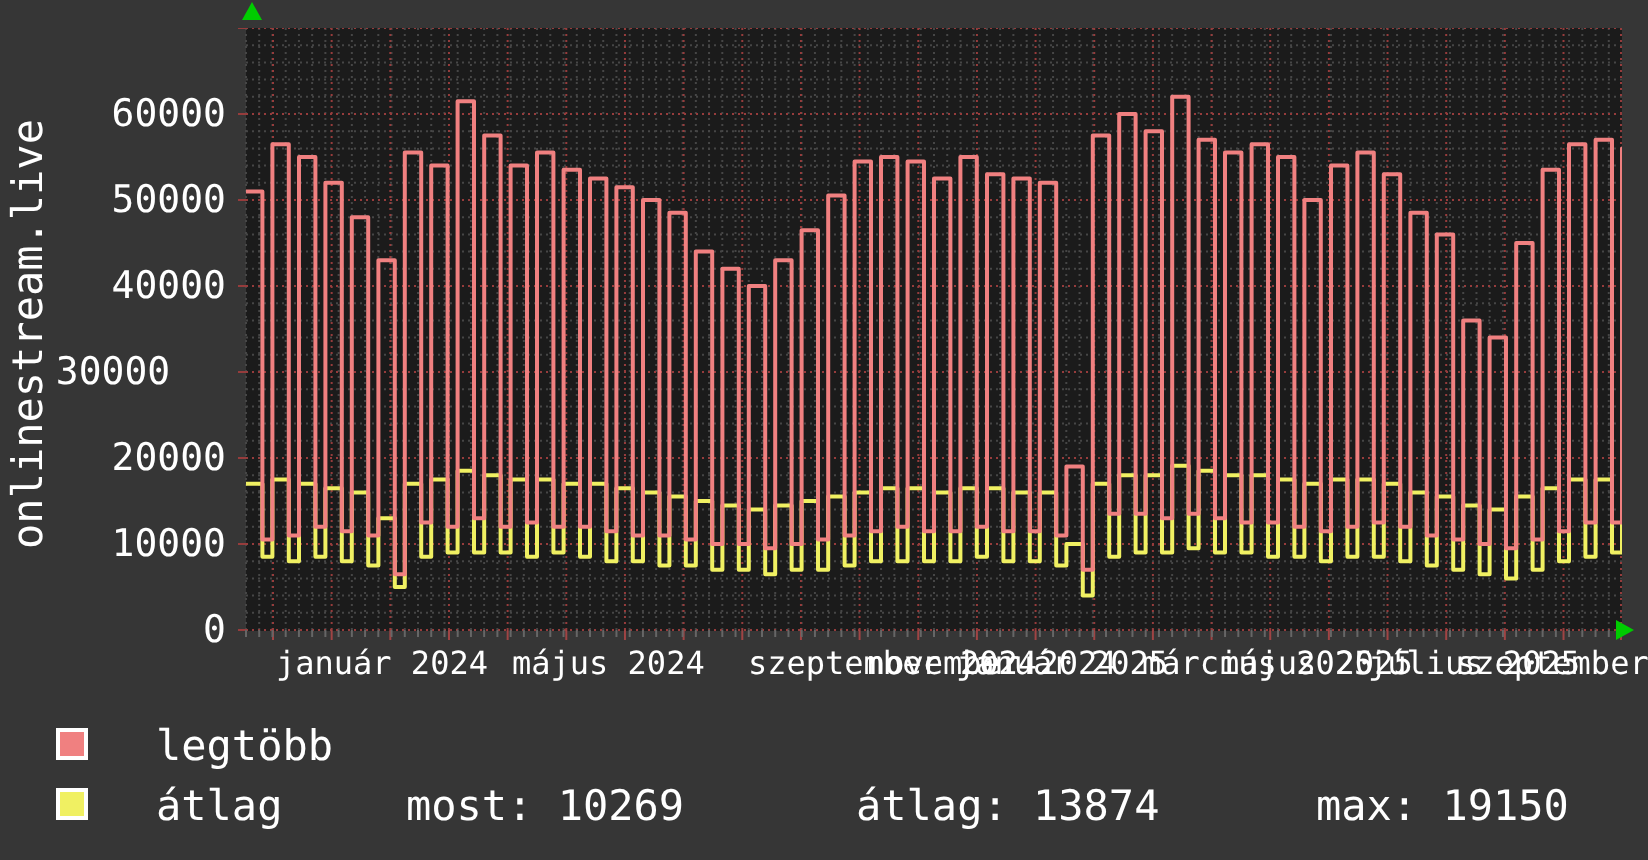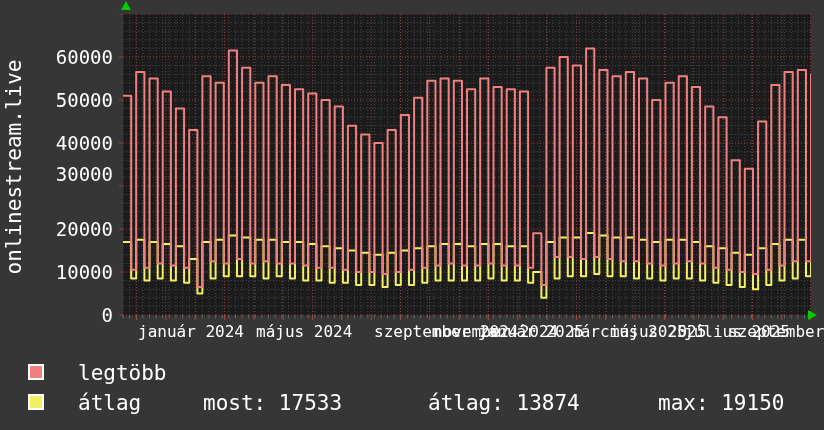--- a/index.html
+++ b/index.html
@@ -36,21 +36,21 @@
 <body>
 
 <div class="screen">
 
   <div class="ytitle">onlinestream.live</div>
 
   <div class="yticks" id="yticks">
       <div class="ytick" style="top: 304px;">0</div>
       <div class="ytick" style="top: 261px;">10000</div>
       <div class="ytick" style="top: 218px;">20000</div>
-      <div class="ytick" style="top: 163px;">30000</div>
+      <div class="ytick" style="top: 175px; text-align: center;">30000</div>
       <div class="ytick" style="top: 132px; padding-left: 37px;">40000</div>
       <div class="ytick" style="top: 89px;">50000</div>
       <div class="ytick" style="top: 46px;">60000</div>
     </div>
 
   <svg id="plot-svg" width="693" height="310" viewBox="-5 0 693 310">
       <rect x="0" y="0" width="688" height="301.5" fill="#1b1b1b"></rect>
       <line x1="0" y1="292.4" x2="688" y2="292.4" stroke="#464646" stroke-width="1" stroke-dasharray="1,2"></line>
       <line x1="0" y1="283.8" x2="688" y2="283.8" stroke="#464646" stroke-width="1" stroke-dasharray="1,2"></line>
       <line x1="0" y1="275.2" x2="688" y2="275.2" stroke="#464646" stroke-width="1" stroke-dasharray="1,2"></line>
@@ -375,17 +375,17 @@
   <div class="swatch" style="left: 28px; top: 364px; background: rgb(240, 128, 128);"></div>
   <div class="legend-row" style="top:361px;">
     <span class="legend-label">legtöbb</span>
   </div>
 
   <div class="swatch" style="left: 28px; top: 394px; background: rgb(240, 240, 98);"></div>
   <div class="legend-row" style="top:391px;">
     <span class="legend-label">átlag</span>
   </div>
 
-  <div class="stat" style="left:203px;top:391px;">most: 17533</div>
+  <div class="stat" style="left:203px;top:391px;">most: 10269</div>
   <div class="stat" style="left:428px;top:391px;text-align:center;">átlag: 13874</div>
   <div class="stat" style="left:658px;top:391px;">max: 19150</div>
 
 </div>
 
 </body></html>

